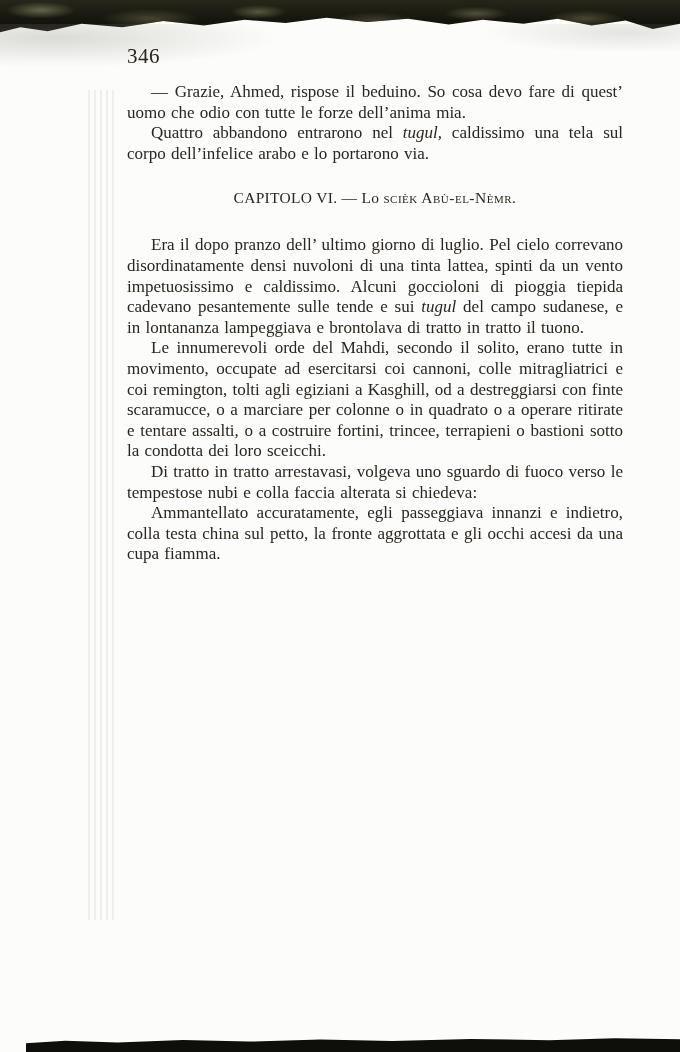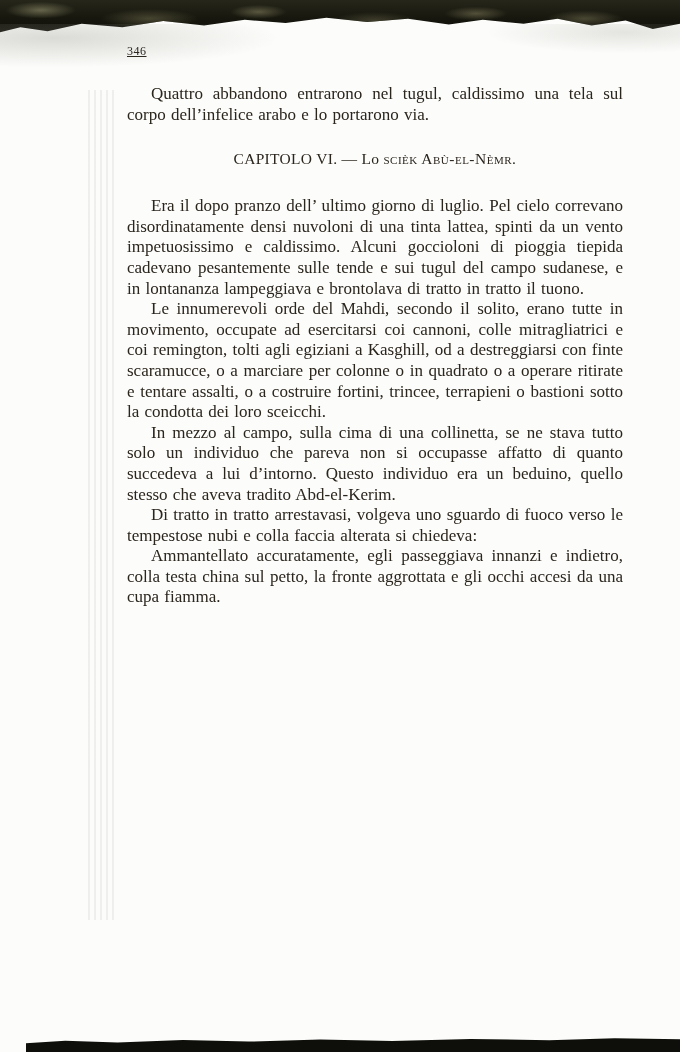--- a/index.html
+++ b/index.html
@@ -50,56 +50,55 @@
     position:absolute; left:26px; right:0; bottom:0; height:16px;
     background:#0e0e0a;
     clip-path: polygon(0% 45%, 6% 30%, 14% 40%, 24% 25%, 34% 35%, 45% 22%,
       56% 32%, 68% 18%, 80% 26%, 90% 14%, 100% 20%, 100% 100%, 0% 100%);
   }
 
   .text-block {
     position:absolute; left:127px; top:44px; width:496px;
   }
   .page-number {
-    font-size:12px;
+    font-size:21px;
     letter-spacing:0.5px;
-    margin-bottom:25px;
-    text-decoration:underline;
+    margin-bottom:13px;
   }
   p.para {
     font-size:17px;
     line-height:20.6px;
     text-align:justify;
     text-indent:24px;
     word-spacing:1px;
   }
   p.heading {
     margin:24px 0 27px 0;
     font-size:15.5px;
     line-height:20px;
     text-align:center;
     text-indent:0;
     letter-spacing:0.3px;
   }
-  .it { }
+  .it { font-style:italic; }
   .sc { font-variant:small-caps; letter-spacing:0.5px; }
 </style>
 </head>
 <body>
 
 <div class="top-band"></div>
 <div class="top-wash"></div>
 <div class="left-shadow"></div>
 
 <div class="text-block">
   <div class="page-number">346</div>
   <div>
+      <p class="para"><span>— Grazie, Ahmed, rispose il beduino. So cosa devo fare di quest’ uomo che odio con tutte le forze dell’anima mia.</span></p>
       <p class="para"><span>Quattro abbandono entrarono nel </span><span class="it">tugul,</span><span> caldissimo una tela sul corpo dell’infelice arabo e lo portarono via.</span></p>
       <p class="heading"><span>CAPITOLO VI. — Lo </span><span class="sc">scièk Abù-el-Nèmr.</span></p>
       <p class="para"><span>Era il dopo pranzo dell’ ultimo giorno di luglio. Pel cielo correvano disordinatamente densi nuvoloni di una tinta lattea, spinti da un vento impetuosissimo e caldissimo. Alcuni goccioloni di pioggia tiepida cadevano pesantemente sulle tende e sui </span><span class="it">tugul</span><span> del campo sudanese, e in lontananza lampeggiava e brontolava di tratto in tratto il tuono.</span></p>
       <p class="para"><span>Le innumerevoli orde del Mahdi, secondo il solito, erano tutte in movimento, occupate ad esercitarsi coi cannoni, colle mitragliatrici e coi remington, tolti agli egiziani a Kasghill, od a destreggiarsi con finte scaramucce, o a marciare per colonne o in quadrato o a operare ritirate e tentare assalti, o a costruire fortini, trincee, terrapieni o bastioni sotto la condotta dei loro sceicchi.</span></p>
-      <p class="para"><span>In mezzo al campo, sulla cima di una collinetta, se ne stava tutto solo un individuo che pareva non si occupasse affatto di quanto succedeva a lui d’intorno. Questo individuo era un beduino, quello stesso che aveva tradito Abd-el-Kerim.</span></p>
       <p class="para"><span>Di tratto in tratto arrestavasi, volgeva uno sguardo di fuoco verso le tempestose nubi e colla faccia alterata si chiedeva:</span></p>
       <p class="para"><span>Ammantellato accuratamente, egli passeggiava innanzi e indietro, colla testa china sul petto, la fronte aggrottata e gli occhi accesi da una cupa fiamma.</span></p>
     </div>
 </div>
 
 <div class="bottom-band"></div>
 
 </body></html>

